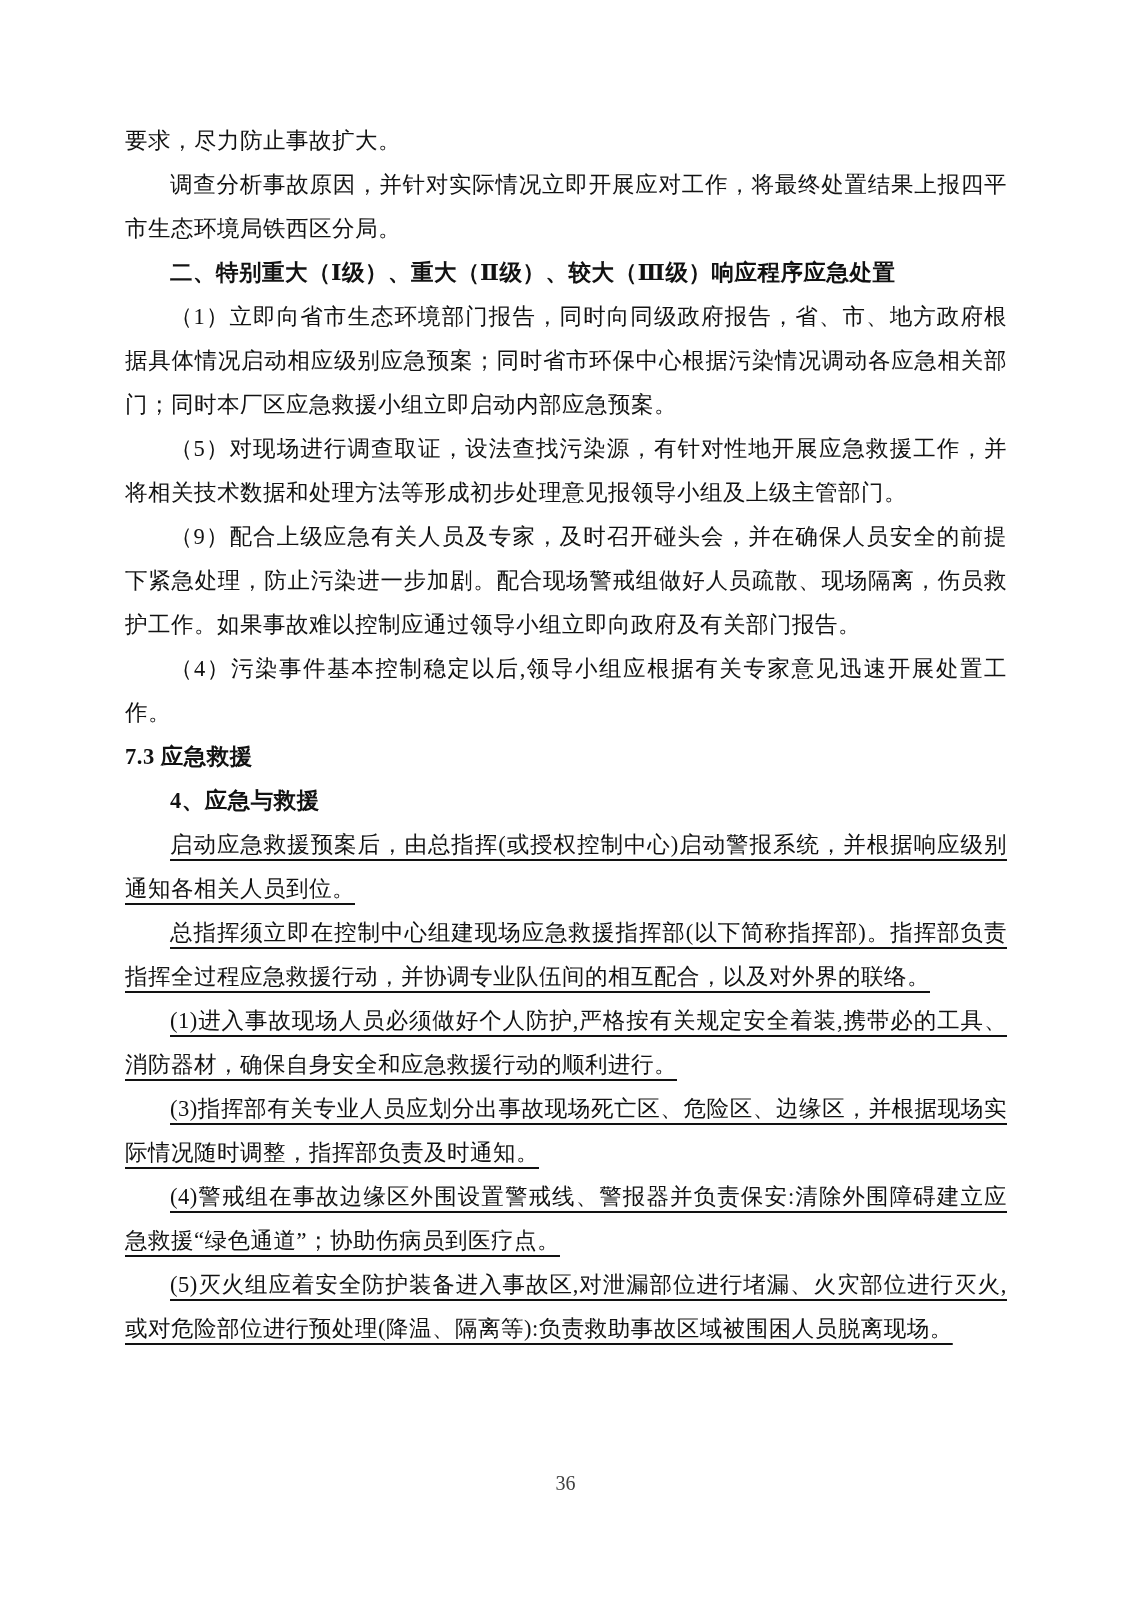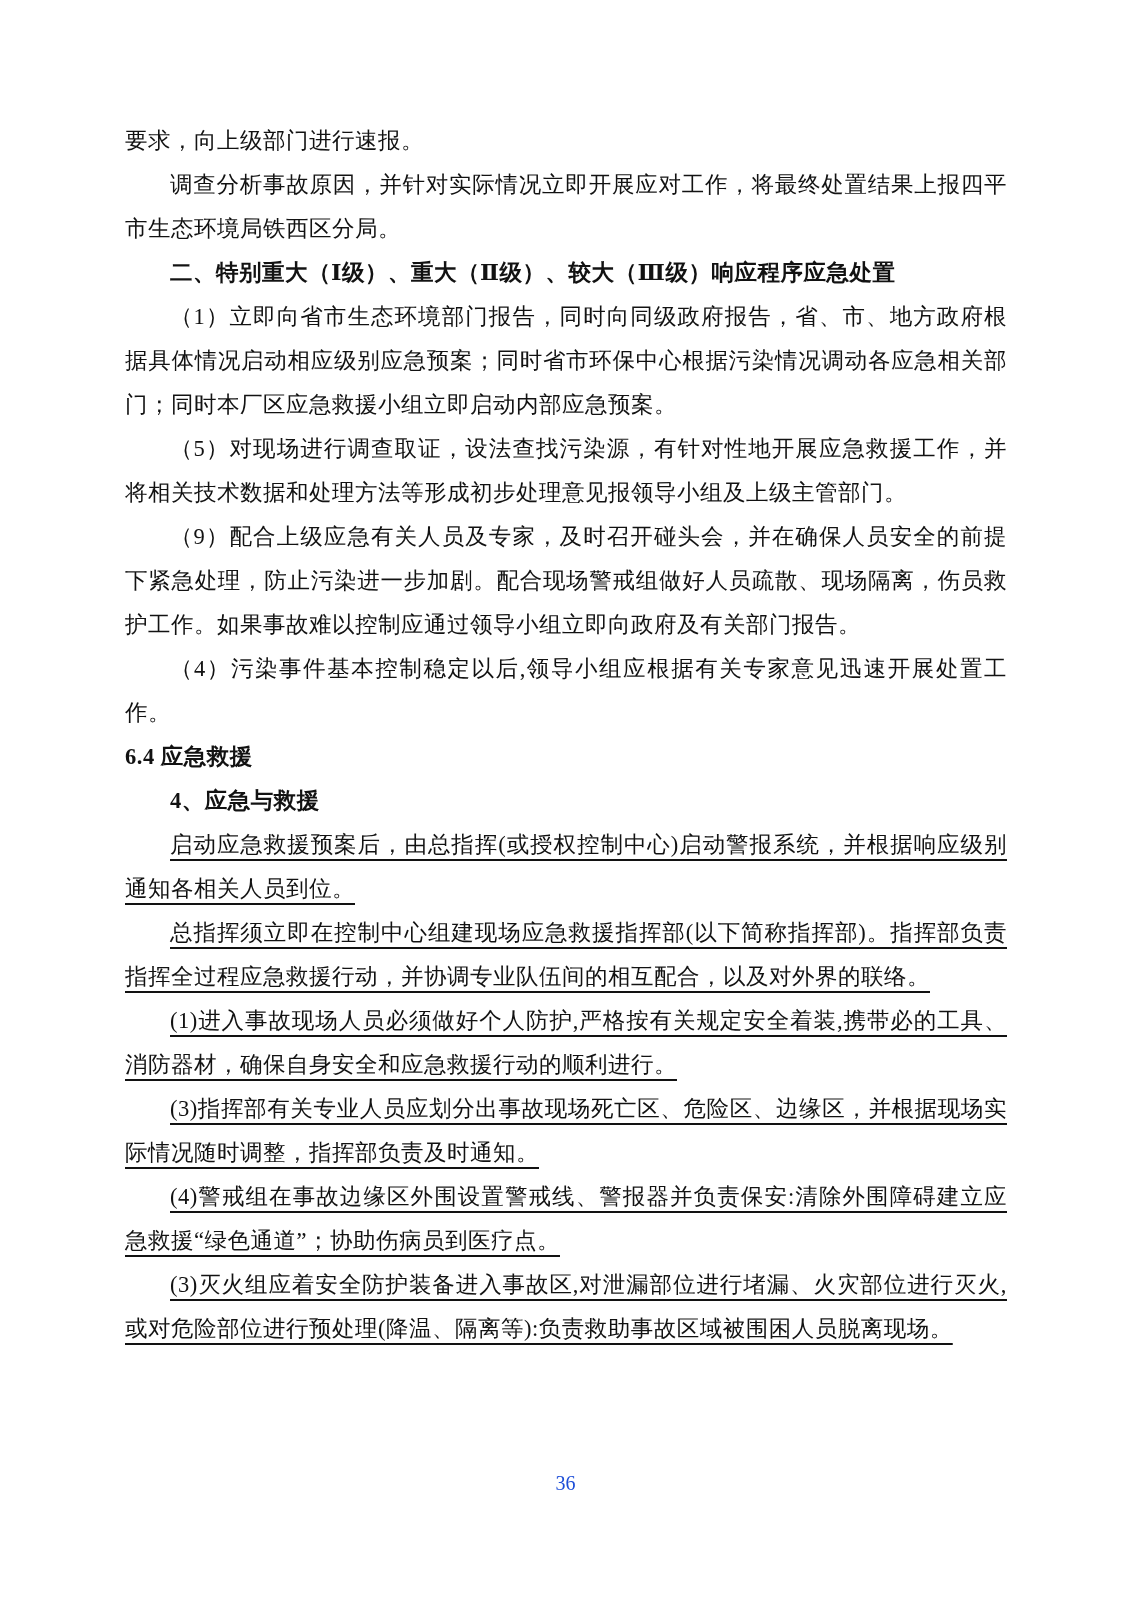--- a/index.html
+++ b/index.html
@@ -45,38 +45,38 @@
     text-underline-offset: 7px;
   }
   .page-number {
     position: absolute;
     top: 1468px;
     left: 0;
     width: 100%;
     text-align: center;
     font-size: 20px;
     line-height: 30px;
-    color: #1d4ed8;
+    color: #404040;
   }
 </style>
 </head>
 <body>
 
 <div class="page">
   <div class="content">
-    <p class="body">要求，向上级部门进行速报。</p>
+    <p class="body">要求，尽力防止事故扩大。</p>
     <p class="body indent">调查分析事故原因，并针对实际情况立即开展应对工作，将最终处置结果上报四平市生态环境局铁西区分局。</p>
     <p class="bold indent">二、特别重大（Ⅰ级）、重大（Ⅱ级）、较大（Ⅲ级）响应程序应急处置</p>
     <p class="body indent">（1）立即向省市生态环境部门报告，同时向同级政府报告，省、市、地方政府根据具体情况启动相应级别应急预案；同时省市环保中心根据污染情况调动各应急相关部门；同时本厂区应急救援小组立即启动内部应急预案。</p>
     <p class="body indent">（5）对现场进行调查取证，设法查找污染源，有针对性地开展应急救援工作，并将相关技术数据和处理方法等形成初步处理意见报领导小组及上级主管部门。</p>
     <p class="body indent">（9）配合上级应急有关人员及专家，及时召开碰头会，并在确保人员安全的前提下紧急处理，防止污染进一步加剧。配合现场警戒组做好人员疏散、现场隔离，伤员救护工作。如果事故难以控制应通过领导小组立即向政府及有关部门报告。</p>
     <p class="body indent">（4）污染事件基本控制稳定以后,领导小组应根据有关专家意见迅速开展处置工作。</p>
-    <p class="h1">6.4 应急救援</p>
+    <p class="h1">7.3 应急救援</p>
     <p class="h2 indent">4、应急与救援</p>
     <p class="body indent underline">启动应急救援预案后，由总指挥(或授权控制中心)启动警报系统，并根据响应级别通知各相关人员到位。</p>
     <p class="body indent underline">总指挥须立即在控制中心组建现场应急救援指挥部(以下简称指挥部)。指挥部负责指挥全过程应急救援行动，并协调专业队伍间的相互配合，以及对外界的联络。</p>
     <p class="body indent underline">(1)进入事故现场人员必须做好个人防护,严格按有关规定安全着装,携带必的工具、消防器材，确保自身安全和应急救援行动的顺利进行。</p>
     <p class="body indent underline">(3)指挥部有关专业人员应划分出事故现场死亡区、危险区、边缘区，并根据现场实际情况随时调整，指挥部负责及时通知。</p>
     <p class="body indent underline">(4)警戒组在事故边缘区外围设置警戒线、警报器并负责保安:清除外围障碍建立应急救援“绿色通道”；协助伤病员到医疗点。</p>
-    <p class="body indent underline">(3)灭火组应着安全防护装备进入事故区,对泄漏部位进行堵漏、火灾部位进行灭火,或对危险部位进行预处理(降温、隔离等):负责救助事故区域被围困人员脱离现场。</p>
+    <p class="body indent underline">(5)灭火组应着安全防护装备进入事故区,对泄漏部位进行堵漏、火灾部位进行灭火,或对危险部位进行预处理(降温、隔离等):负责救助事故区域被围困人员脱离现场。</p>
   </div>
   <div class="page-number">36</div>
 </div>
 
 </body></html>

